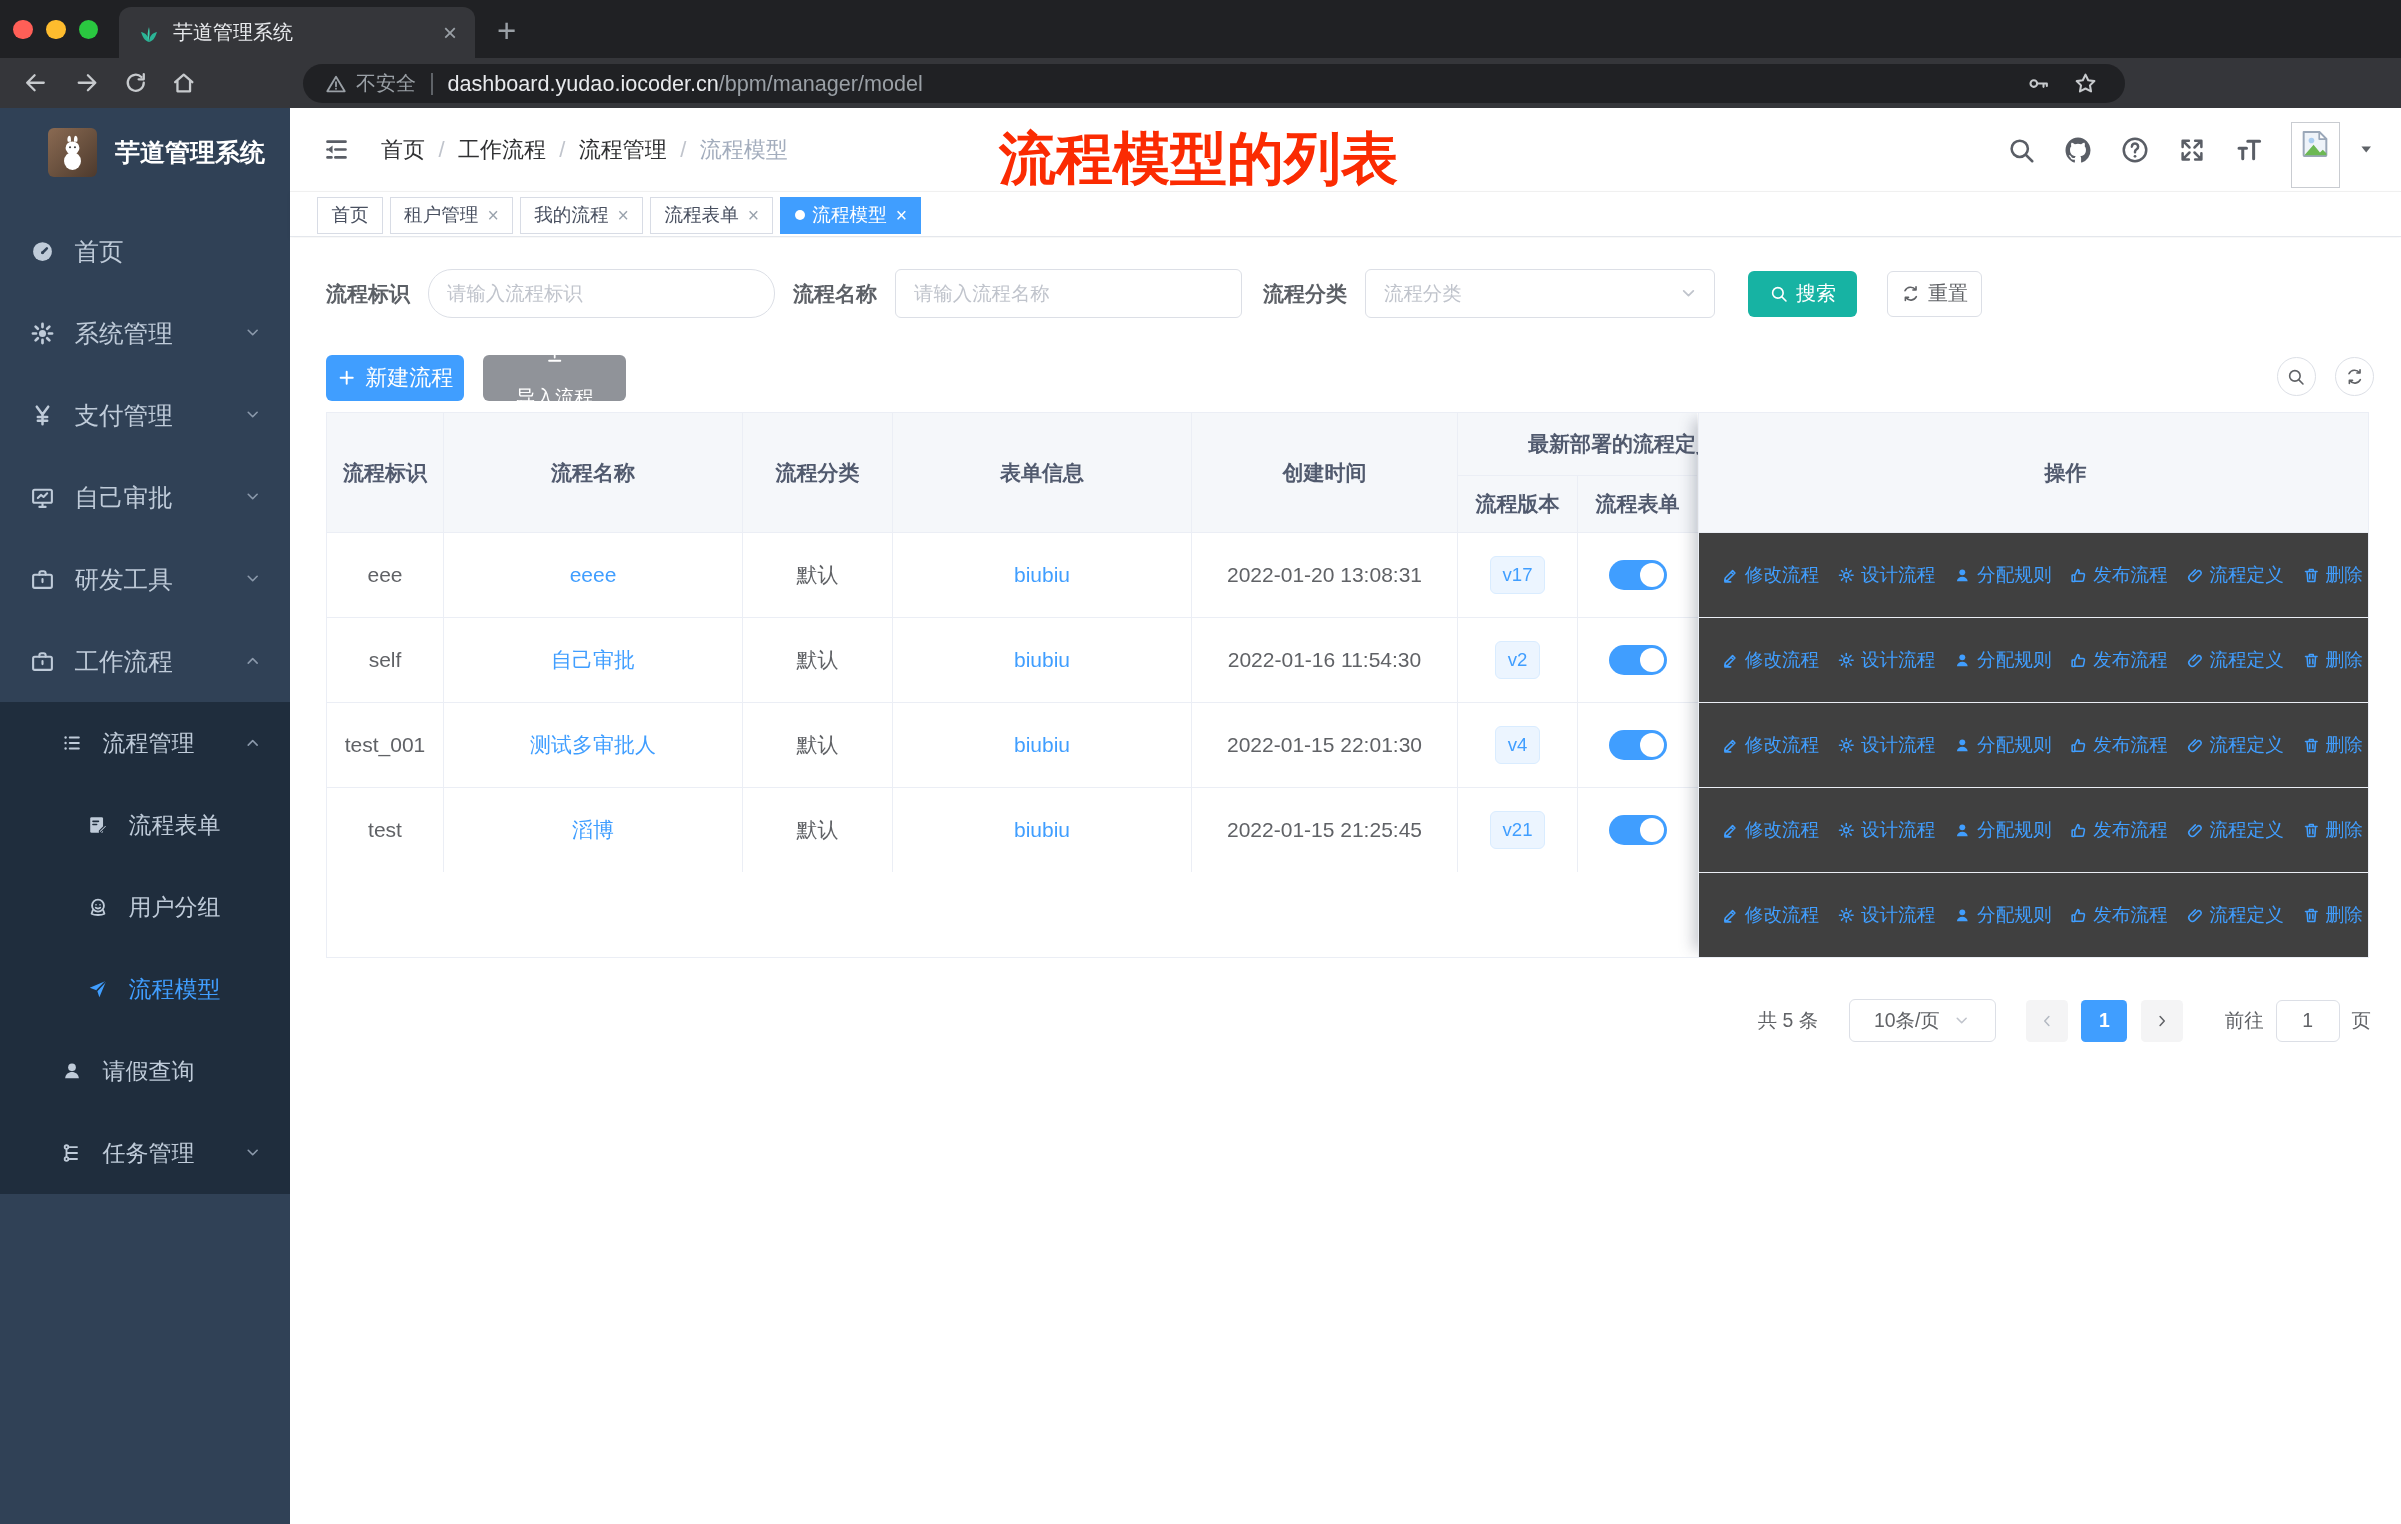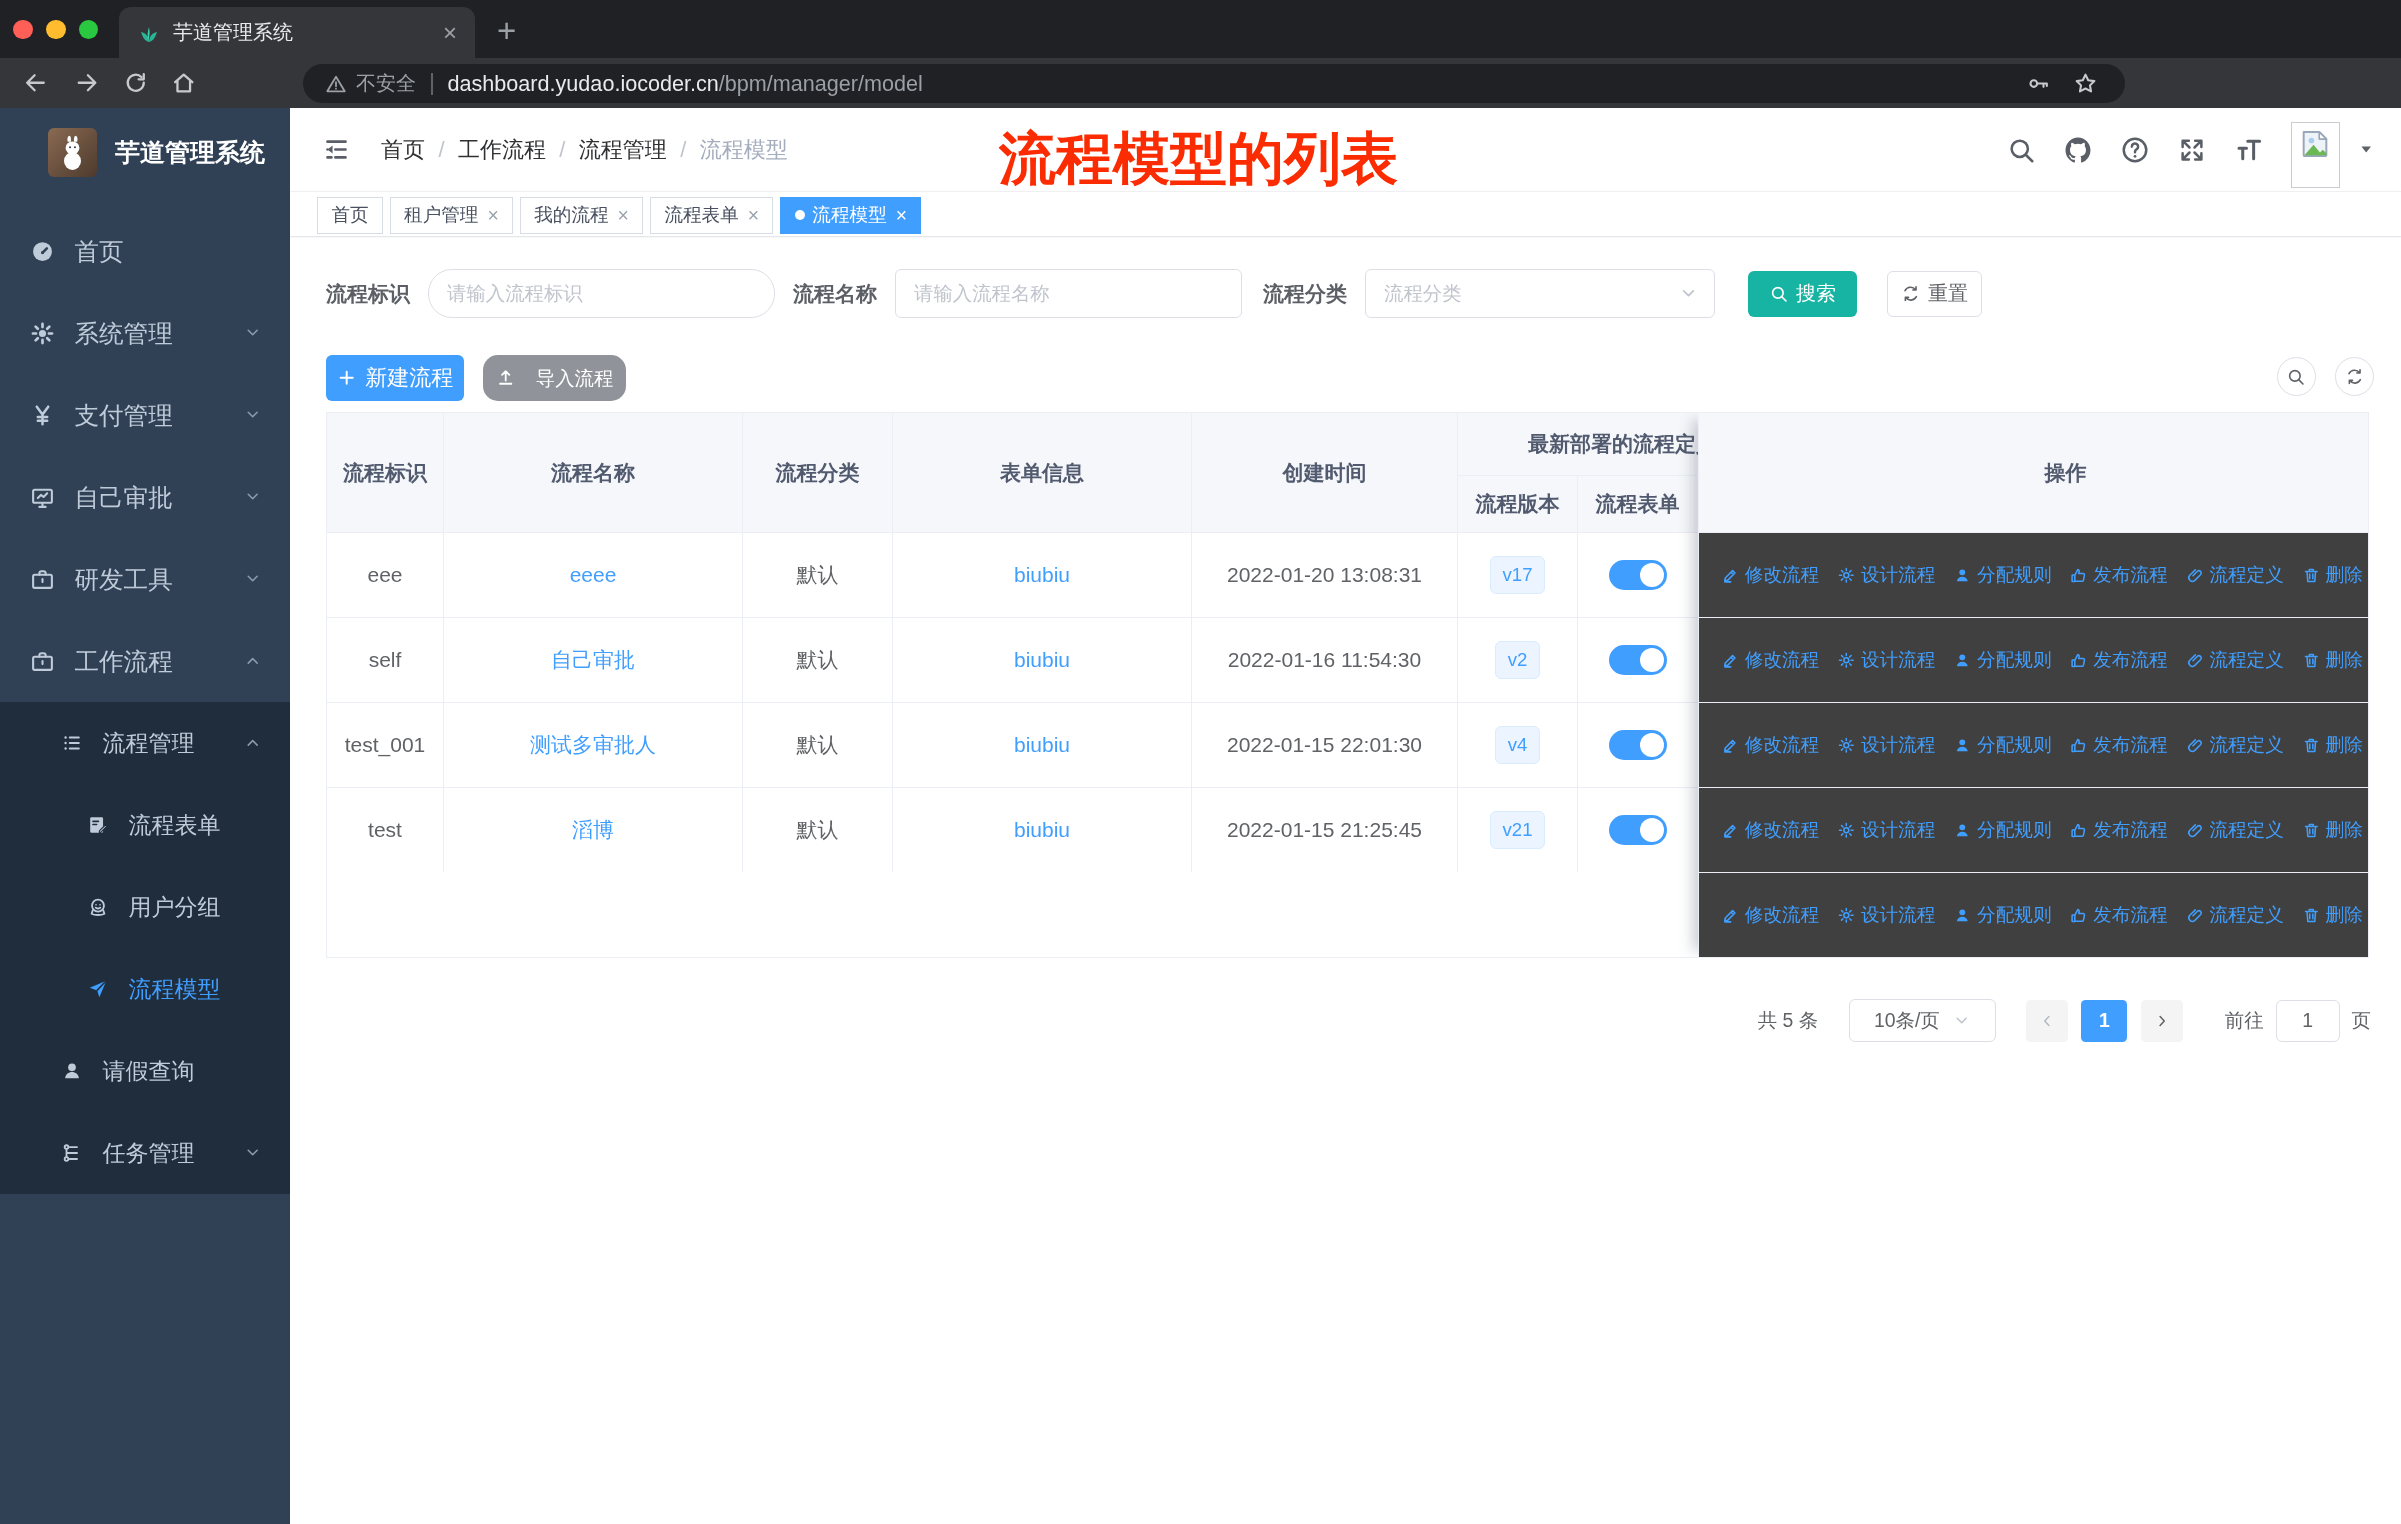--- a/index.html
+++ b/index.html
@@ -98,22 +98,22 @@
   #searchbtn { margin-left:33px; width:109px; height:46px; background:#17b3a3; border:none; border-radius:6px;
                color:#fff; font-size:20px; display:flex; align-items:center; justify-content:center; gap:7.4px; cursor:pointer; }
   #resetbtn { margin-left:30px; width:95px; height:46px; background:#fff; border:1.5px solid #dcdfe6; border-radius:6px;
               color:#606266; font-size:20px; display:flex; align-items:center; justify-content:center; gap:7.4px; cursor:pointer; }
   .btnic { width:19.4px; height:19.4px; }
 
   
   #toolbar { position:absolute; left:36px; top:117px; display:flex; gap:19.4px; }
   #createbtn { width:138px; height:46px; background:#409eff; border:none; border-radius:6px; color:#fff;
                font-size:22px; display:flex; align-items:center; justify-content:center; gap:9px; cursor:pointer; }
-  #importbtn { width:143px; height:46px; background:#909399; border:none; border-radius:15px; color:#fff;
-               font-size:19.4px; display:flex; align-items:center; justify-content:center; gap:20px; cursor:pointer; }
+  #importbtn { width:143px; height:46px; background:#909399; border:none; border-radius:6px; color:#fff;
+               font-size:19.4px; display:flex; align-items:center; justify-content:center; gap:20px; cursor:pointer;flex-direction:column; }
   #circlebtns { position:absolute; right:27px; top:119px; display:flex; gap:19.4px; }
   .circbtn { width:39px; height:39px; border-radius:50%; border:1.5px solid #dcdfe6; background:#fff; color:#606266;
              display:flex; align-items:center; justify-content:center; cursor:pointer; }
   .circbtn .ic { width:19.4px; height:19.4px; }
 
   
   #table { position:absolute; left:36px; top:174px; width:2043px; height:546px; border:1.5px solid #ebeef5;
            background:#fff; overflow:hidden; }
   .hcell { display:flex; align-items:center; justify-content:center; font-size:21px; font-weight:bold;
            color:#515a6e; background:#f5f7fa; border-right:1.5px solid #ebeef5; }

